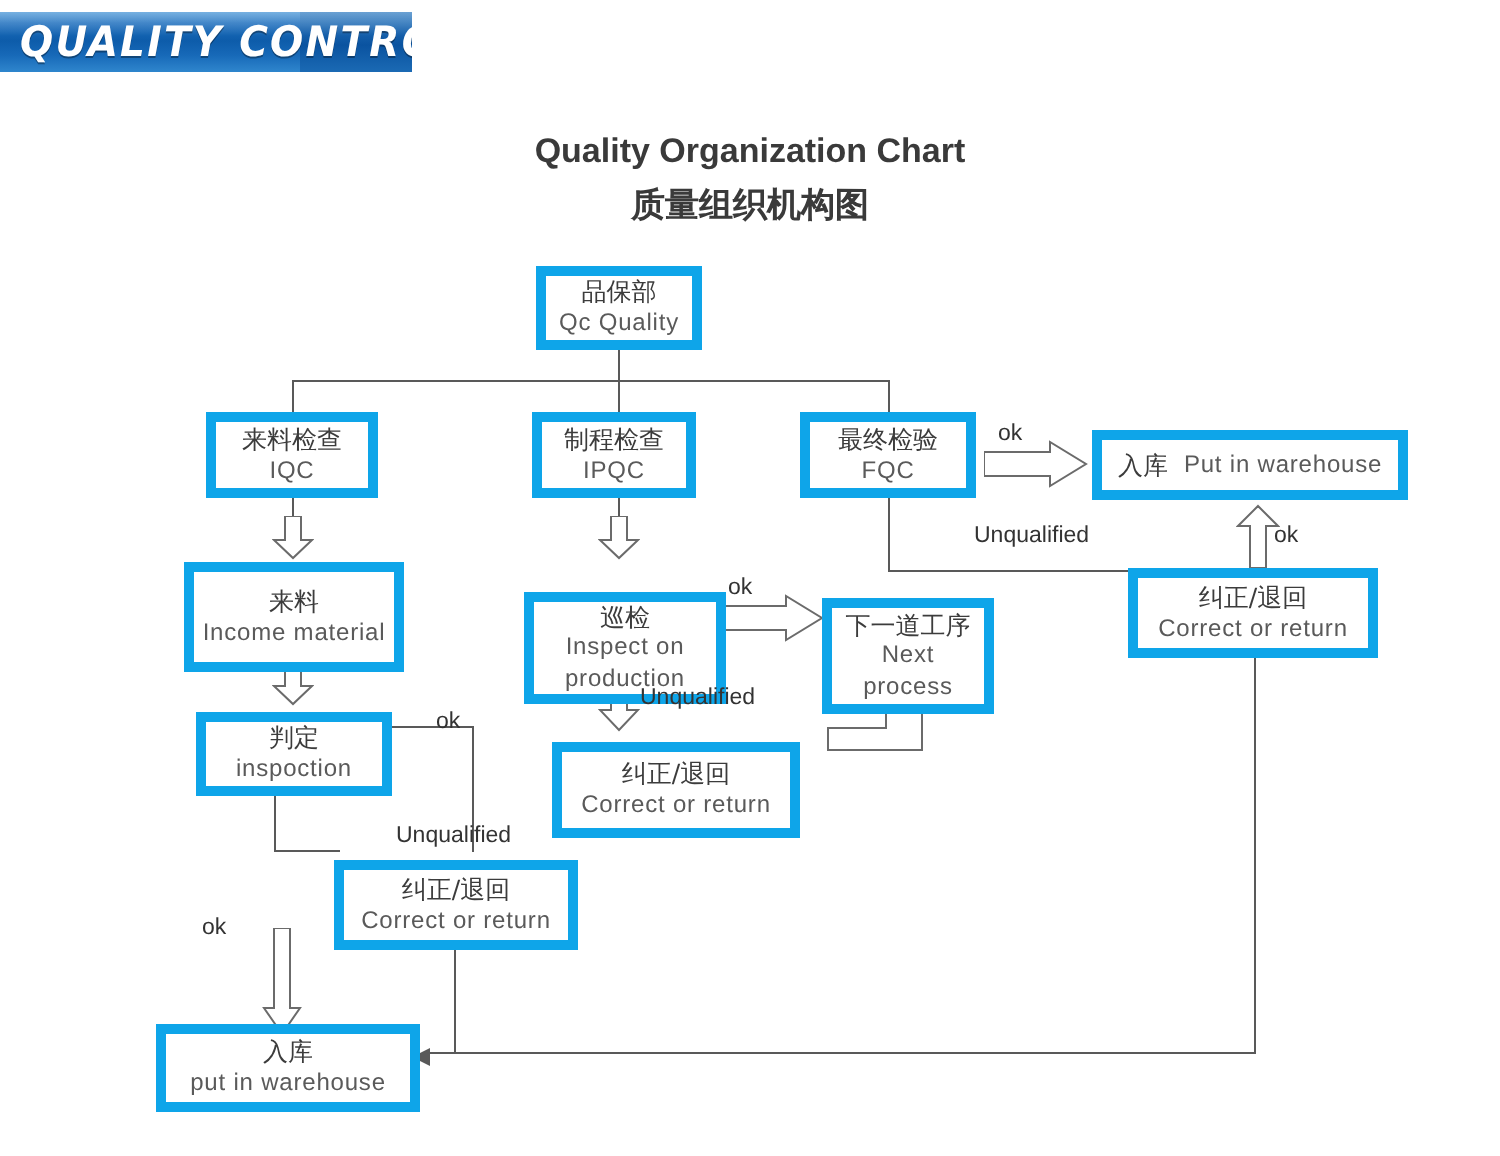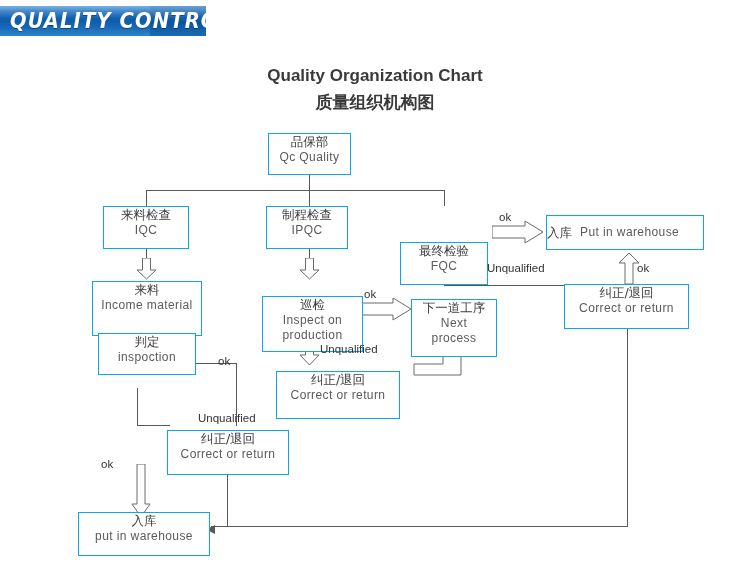--- a/index.html
+++ b/index.html
@@ -63,26 +63,26 @@
     text-align: center;
     font-size: 17px;
     font-weight: bold;
     color: #3a3a3a;
     font-family: "DejaVu Sans", sans-serif;
   }
 
   
   .node {
     position: absolute;
-    border: 1px solid #0ea5e9;
+    border: 5px solid #0ea5e9;
     background: #ffffff;
     display: flex;
     flex-direction: column;
     align-items: center;
-    justify-content: flex-start;
+    justify-content: center;
     text-align: center;
     z-index: 5;
   }
   .node .zh {
     font-family: "DejaVu Sans", sans-serif;
     font-size: 12.5px;
     color: #3c3c3c;
     line-height: 1.25;
     white-space: nowrap;
   }
@@ -233,21 +233,21 @@
 <div class="node" style="left:103px; top:206px; width:86px; height:43px;">
   <div class="zh">来料检查</div>
   <div class="en">IQC</div>
 </div>
 
 <div class="node" style="left:266px; top:206px; width:82px; height:43px;">
   <div class="zh">制程检查</div>
   <div class="en">IPQC</div>
 </div>
 
-<div class="node" style="left:400px; top:206px; width:88px; height:43px;margin-top:36px;">
+<div class="node" style="left:400px; top:206px; width:88px; height:43px;">
   <div class="zh">最终检验</div>
   <div class="en">FQC</div>
 </div>
 
 <div class="node inline" style="left:546px; top:215px; width:158px; height:35px;">
   <div class="zh">入库</div>
   <div class="en">Put  in  warehouse</div>
 </div>
 
 <div class="node" style="left:92px; top:281px; width:110px; height:55px;">
@@ -265,21 +265,21 @@
   <div class="zh">下一道工序</div>
   <div class="en">Next</div>
   <div class="en">process</div>
 </div>
 
 <div class="node" style="left:564px; top:284px; width:125px; height:45px;">
   <div class="zh">纠正/退回</div>
   <div class="en">Correct  or  return</div>
 </div>
 
-<div class="node" style="left:98px; top:333px; width:98px; height:42px;">
+<div class="node" style="left:98px; top:356px; width:98px; height:42px;">
   <div class="zh">判定</div>
   <div class="en">inspoction</div>
 </div>
 
 <div class="node" style="left:276px; top:371px; width:124px; height:48px;">
   <div class="zh">纠正/退回</div>
   <div class="en">Correct  or  return</div>
 </div>
 
 <div class="node" style="left:167px; top:430px; width:122px; height:45px;">

